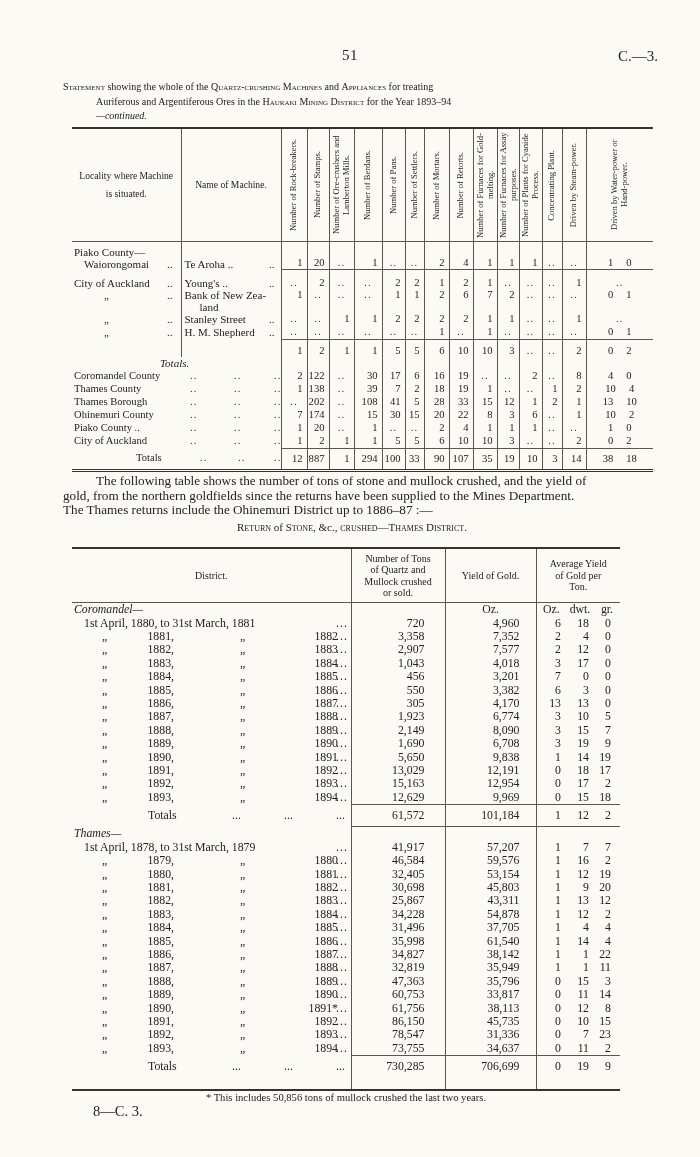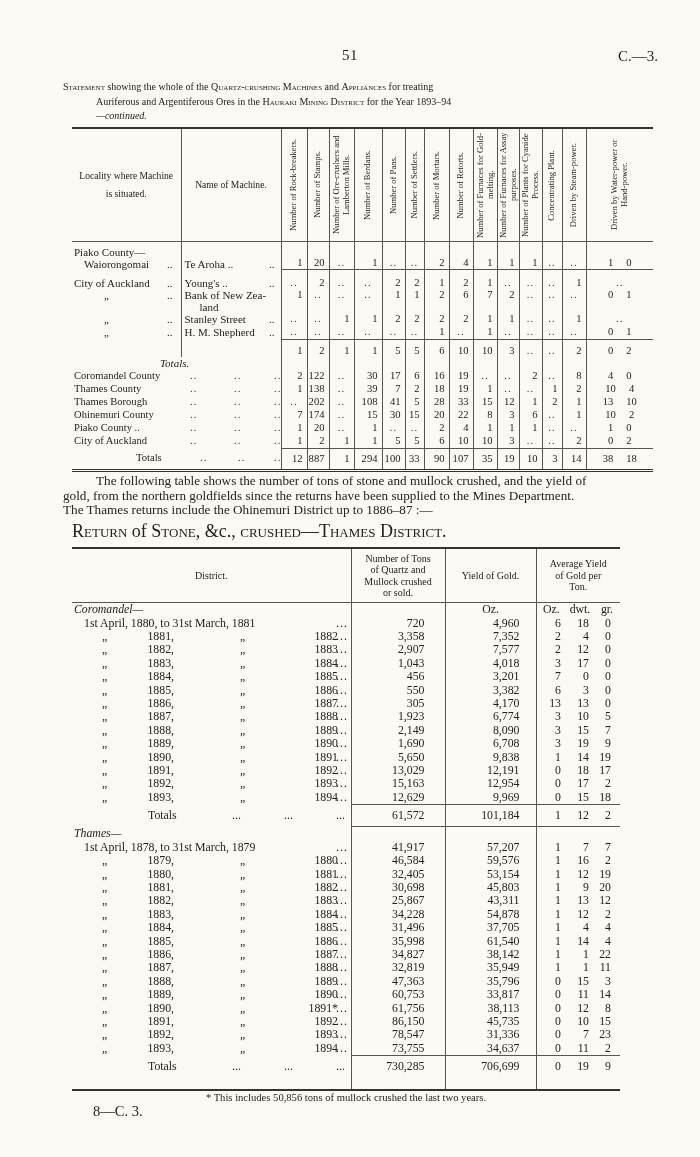--- a/index.html
+++ b/index.html
@@ -56,21 +56,21 @@
   .cdot{position:absolute;letter-spacing:1px;}
   .cdot0{left:118px;}.cdot1{left:162px;}.cdot2{left:202px;}
   .grand{height:22px;}
   .grand td{vertical-align:middle;}
   .grand td.num{border-top:1px solid var(--rule);}
   .grand .ctext{padding-left:62px;}
   .grand .cdot0{left:128px;}.grand .cdot1{left:166px;}.grand .cdot2{left:202px;}
   
   .intro{position:absolute;left:63px;top:474px;width:588px;font-size:13.2px;line-height:14.6px;}
   .intro .l1{padding-left:33px;}
-  .t2title{position:absolute;left:72px;top:521px;width:560px;text-align:left;font-size:18px;}
+  .t2title{position:absolute;left:72px;top:521px;width:560px;text-align:center;font-size:11px;}
   
   .t2{position:absolute;left:72px;top:547px;width:548px;
       border-top:2px solid var(--heavy);border-bottom:2px solid var(--heavy);}
   .t2 th{border-bottom:1px solid var(--rule);font-size:10px;line-height:11.5px;
          text-align:center;vertical-align:middle;height:53px;white-space:pre-line;}
   .t2 th.bl,.t2 td.bl{border-left:1px solid var(--rule);}
   .t2 td{font-size:11.8px;line-height:13.4px;vertical-align:top;}
   .sec{height:14px;}
   .secname{font-style:italic;padding-left:2px;}
   .drow{height:13.4px;}

